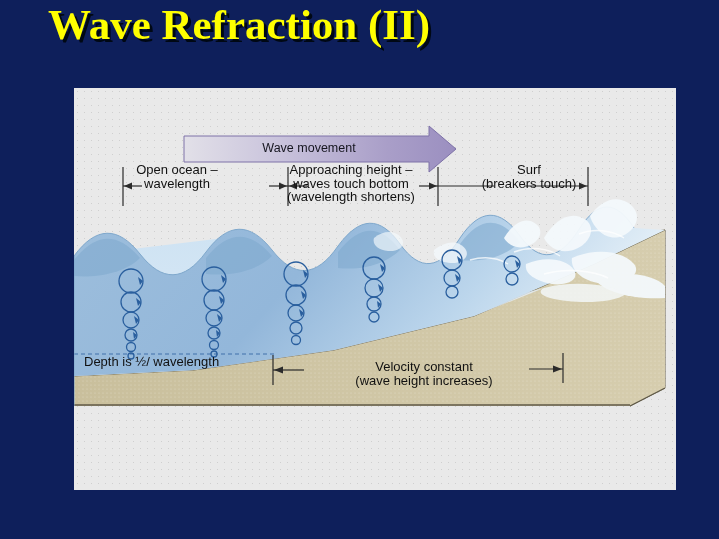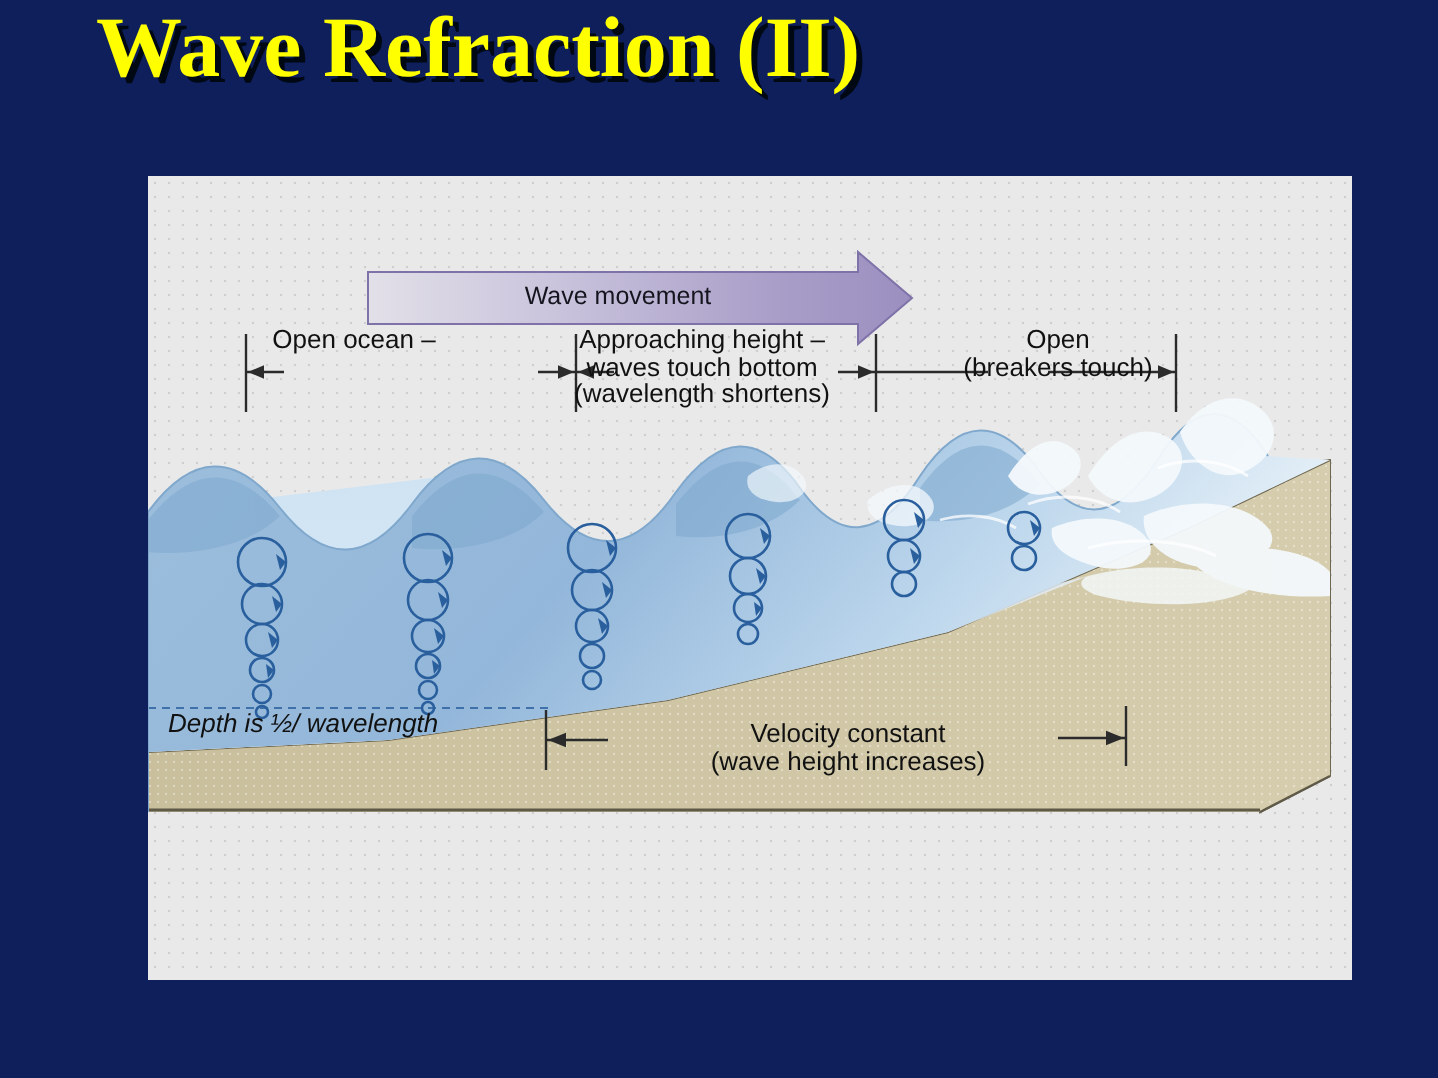--- a/index.html
+++ b/index.html
@@ -45,21 +45,21 @@
   #lbl-surf{left:370px;top:75px;width:170px;}
   #lbl-wavemove{
     left:120px;top:54px;width:230px;text-align:center;
     font-size:12.5px;color:#15151f;
   }
   #lbl-depth{
     left:10px;top:267px;width:210px;text-align:left;
     font-size:13px;color:#111;
   }
   #lbl-velocity{left:230px;top:272px;width:240px;}
-  .frac{font-family:"Liberation Sans",sans-serif;font-style:italic;}
+  .frac{font-family:"Liberation Sans",sans-serif;}
 </style>
 </head>
 <body>
 
 <div id="slide">
 
   <div id="title">Wave Refraction (II)</div>
 
   <div id="panel">
 
@@ -271,30 +271,31 @@
       <g fill="#2b2b2b" stroke="none">
         <polygon points="200,282 209,278.4 209,285.6"></polygon>
         <polygon points="488,281 479,277.4 479,284.6"></polygon>
       </g>
     </svg>
 
     <div class="lbl" id="lbl-wavemove">Wave movement</div>
 
     <div class="lbl" id="lbl-open">
       <div>Open ocean –</div>
+      <div>wavelength</div>
     </div>
 
     <div class="lbl" id="lbl-approach">
       <div>Approaching height –</div>
       <div>waves touch bottom</div>
       <div>(wavelength shortens)</div>
     </div>
 
     <div class="lbl" id="lbl-surf">
-      <div>Open</div>
+      <div>Surf</div>
       <div>(breakers touch)</div>
     </div>
 
     <div class="lbl frac" id="lbl-depth">Depth is ½/  wavelength</div>
 
     <div class="lbl" id="lbl-velocity">
       <div>Velocity constant</div>
       <div>(wave height increases)</div>
     </div>
 

